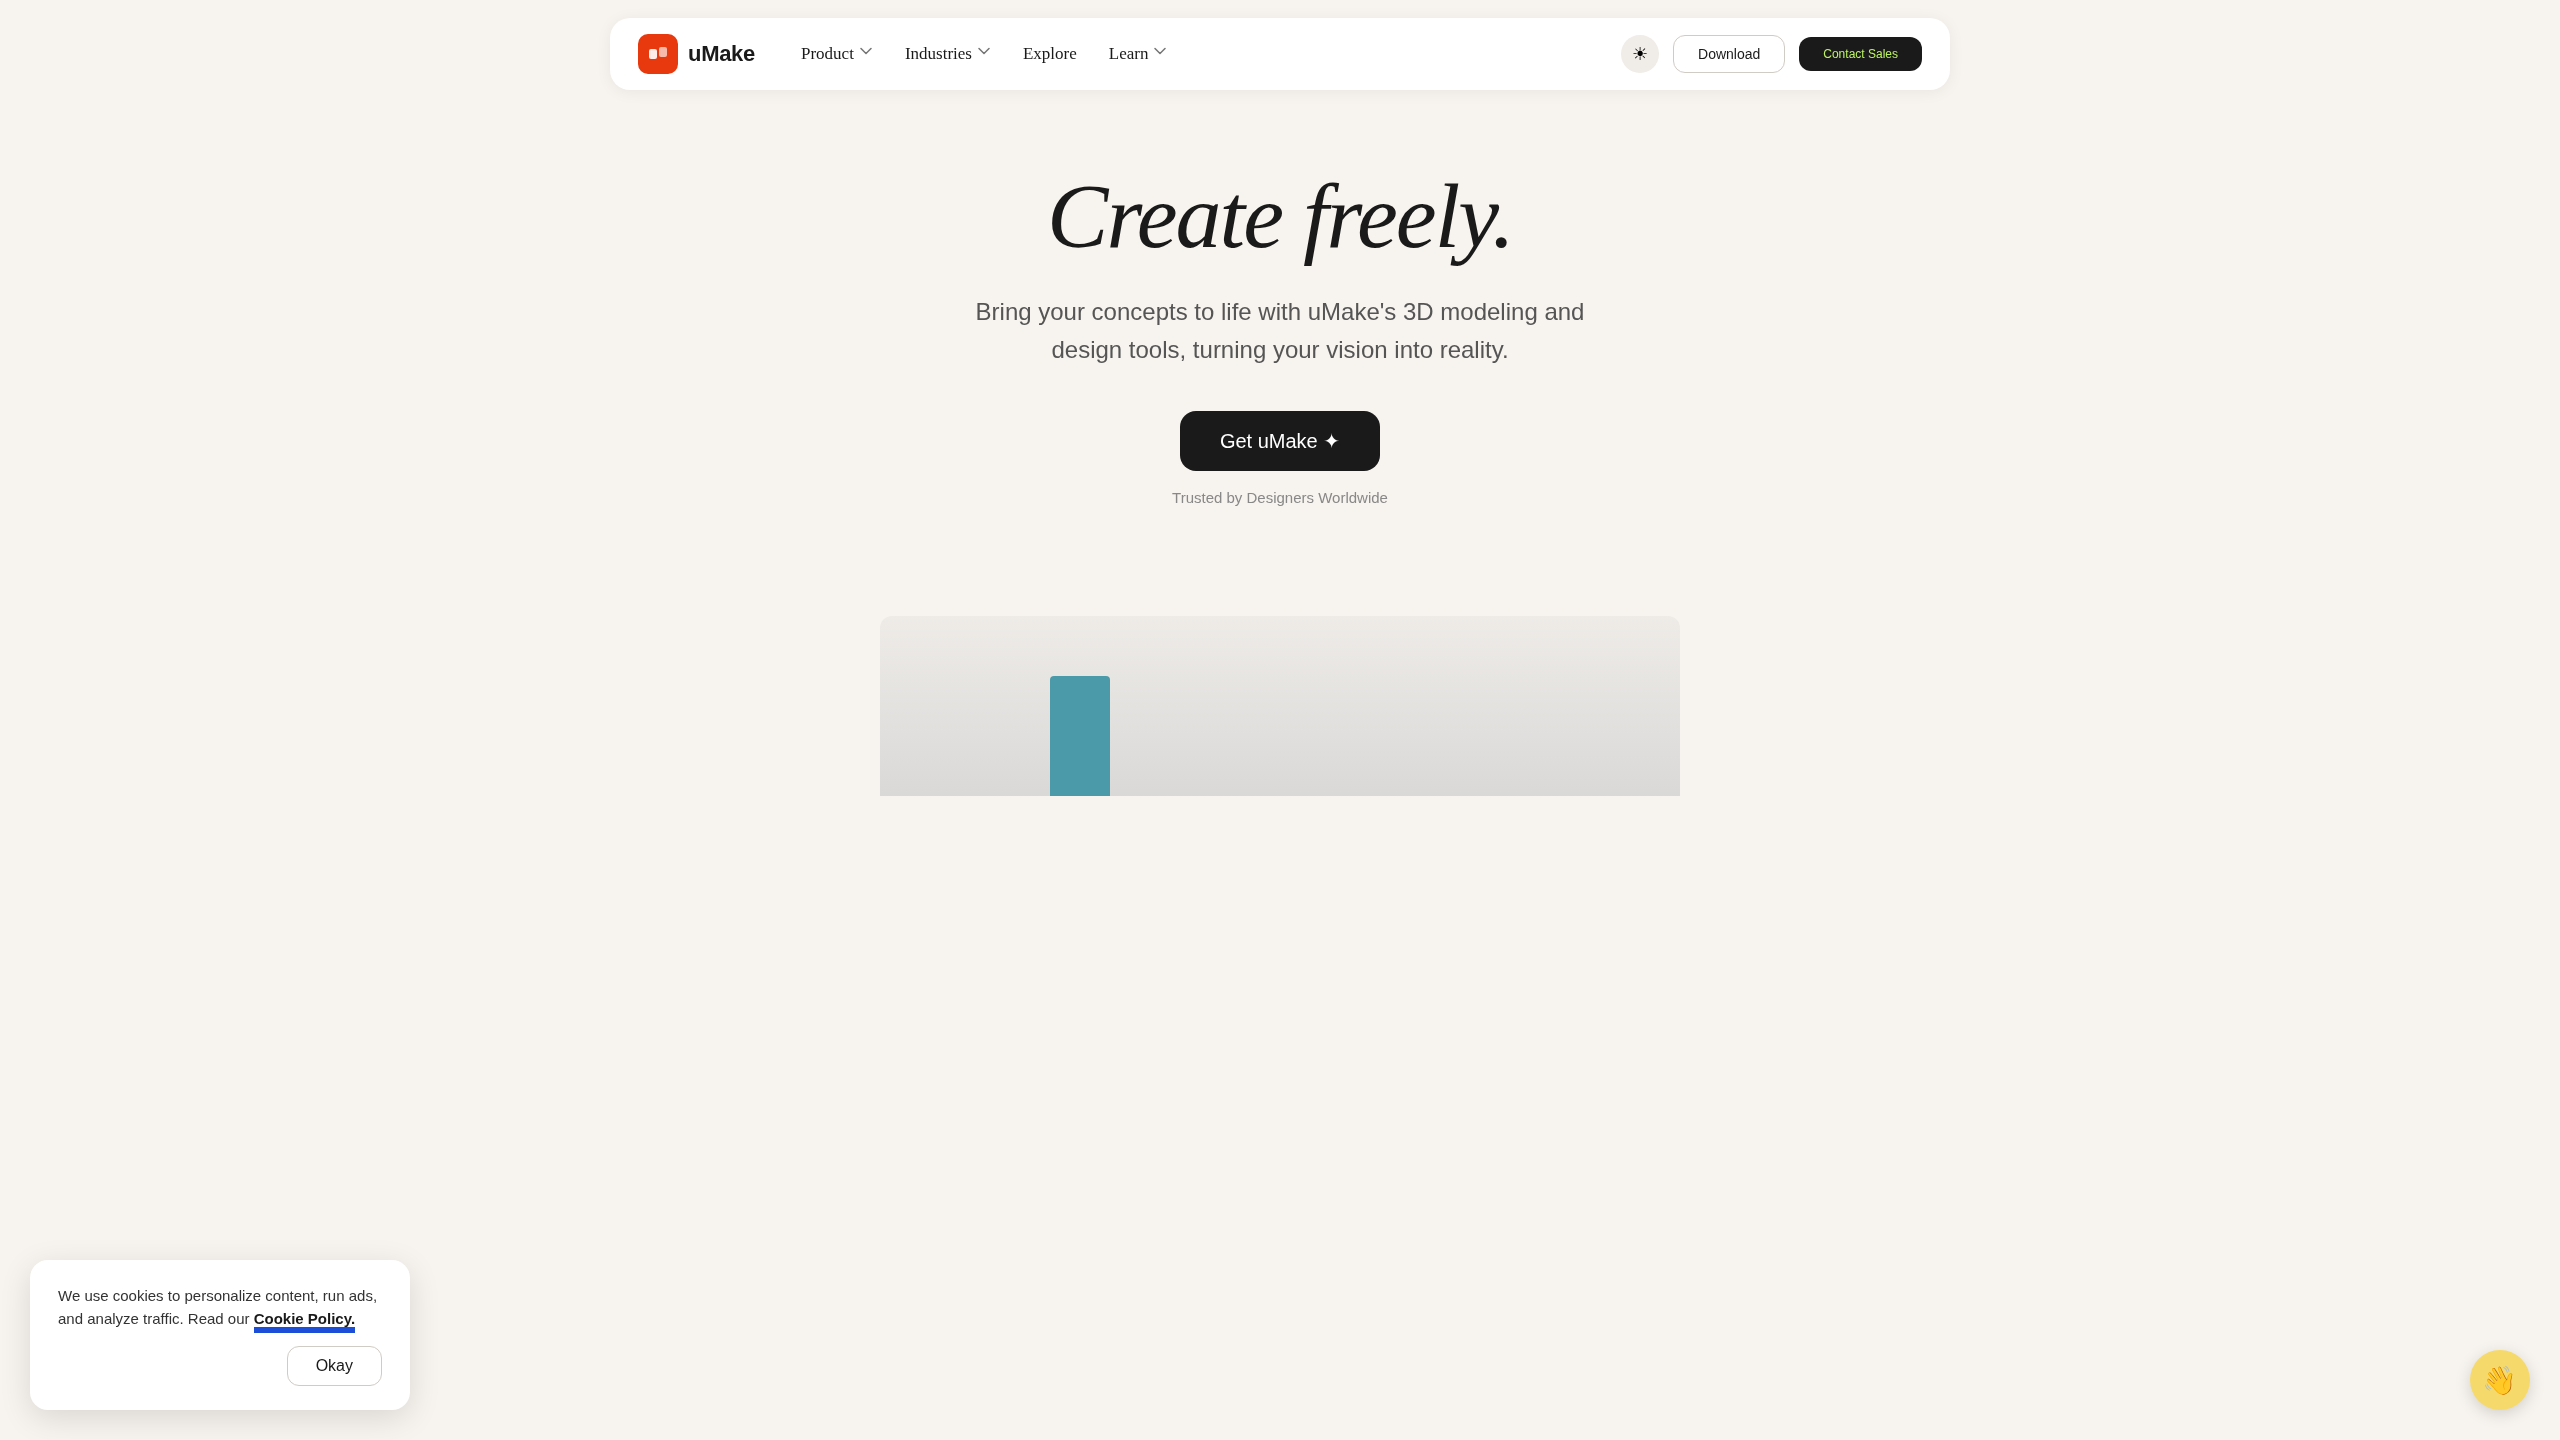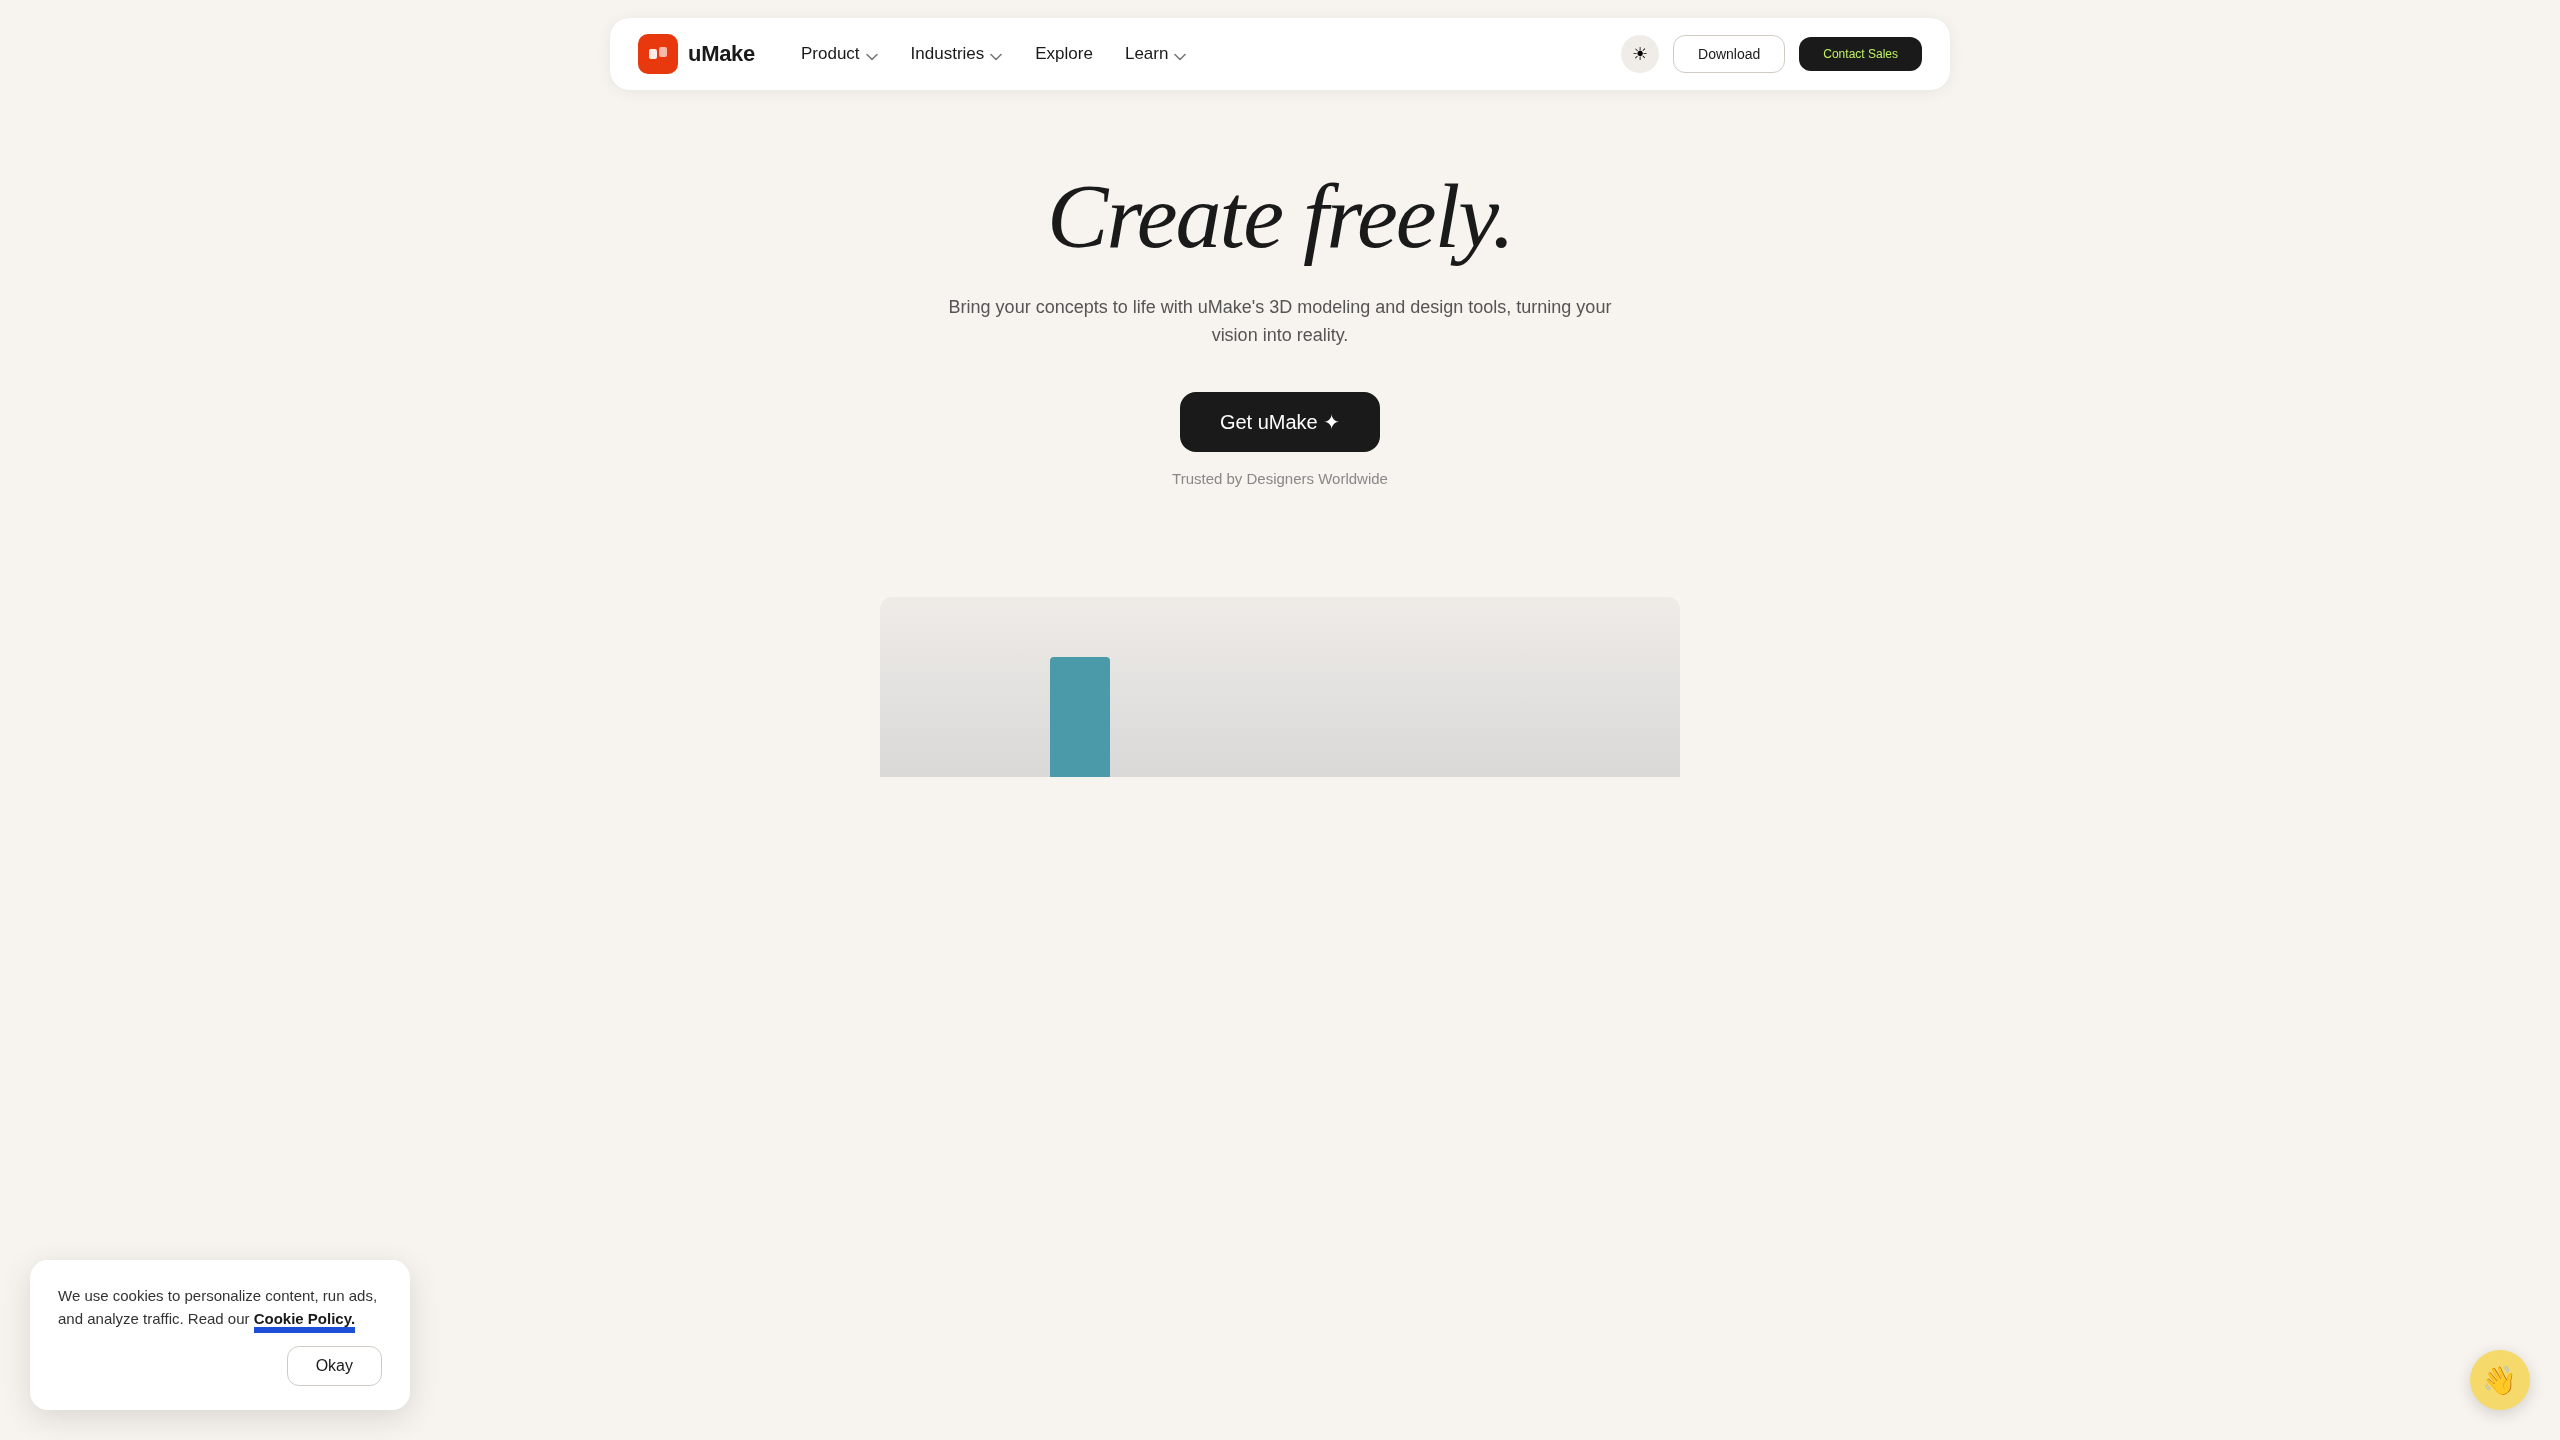--- a/index.html
+++ b/index.html
@@ -68,30 +68,31 @@
 
     .nav-links {
       display: flex;
       align-items: center;
       gap: 4px;
       flex: 1;
     }
 
     .nav-item {
       display: flex;
-      align-items: flex-end;
+      align-items: flex-start;
       gap: 5px;
       padding: 8px 14px;
       border-radius: 10px;
       cursor: pointer;
       font-size: 17px;
       color: #1a1a1a;
       font-weight: 500;
       white-space: nowrap;
       transition: background 0.15s;
+      font-family: Liberation Serif, serif;
     }
 
     .chevron-icon {
       width: 14px;
       height: 14px;
       opacity: 0.6;
     }
 
     .nav-right {
       display: flex;
@@ -161,21 +162,21 @@
       font-size: 100px;
       font-weight: 700;
       color: #1a1a1a;
       line-height: 1.05;
       font-family: Georgia, 'Times New Roman', serif;
       letter-spacing: -3px;
       margin-top: 4px;
     }
 
     .hero-subtitle {
-      font-size: 18px;
+      font-size: 24px;
       color: #555555;
       margin-top: 28px;
       line-height: 1.6;
       max-width: 680px;
     }
 
     .btn-get-umake {
       margin-top: 42px;
       padding: 18px 40px;
       border-radius: 16px;

